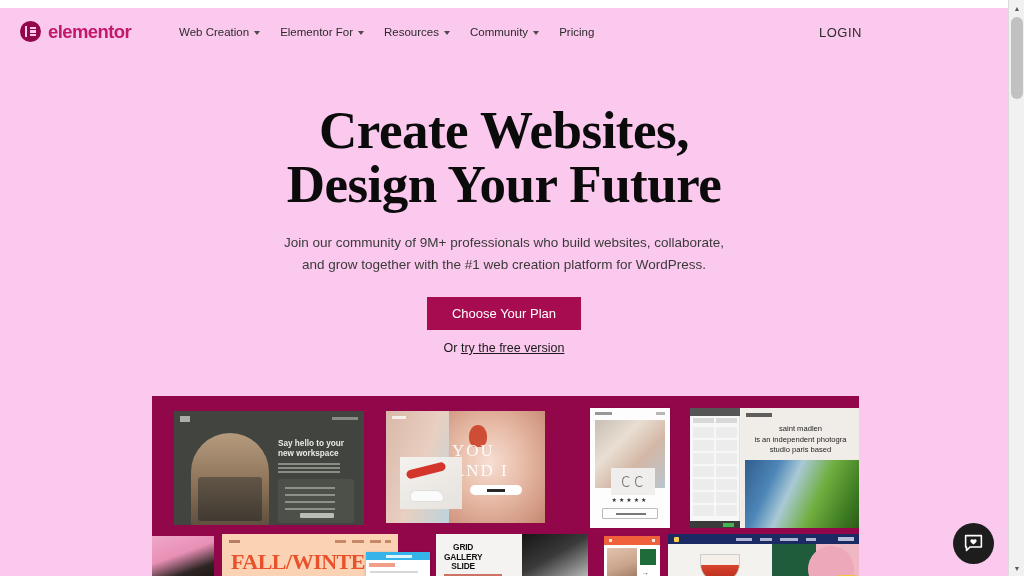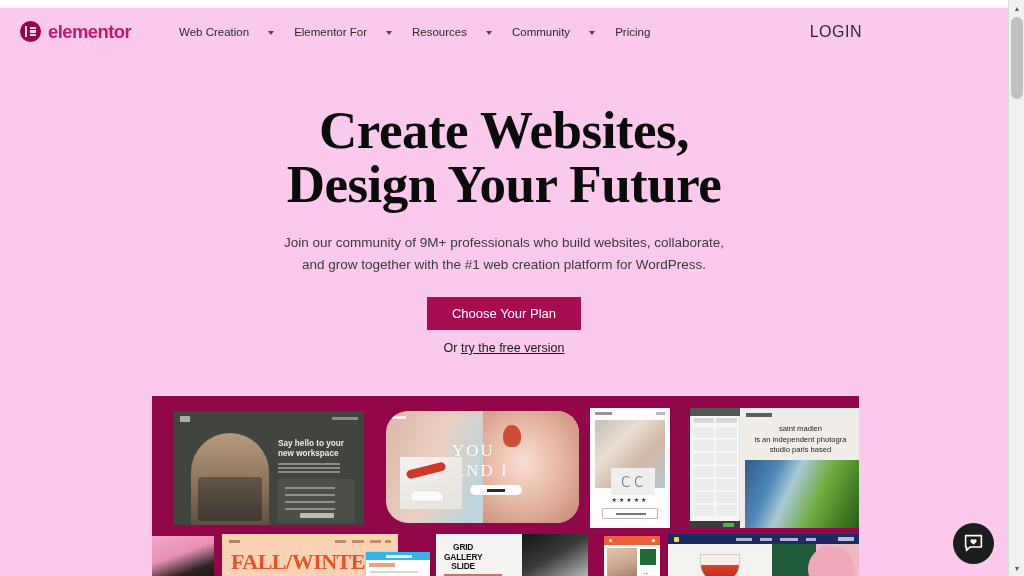--- a/index.html
+++ b/index.html
@@ -32,32 +32,32 @@
   #logo-mark i.bar1 { width:2.5px; height:11px; position:absolute; margin-right:9px; }
   #logo-mark .stack { display:flex; flex-direction:column; gap:1.5px; margin-left:5px; }
   #logo-mark .stack i { width:6px; height:2.2px; }
   #logo-text {
     font-size:18.5px; font-weight:bold; color:#c2196b;
     letter-spacing:-0.6px;
   }
 
   #nav { display:flex; align-items:center; gap:20px; margin-left:48px; }
   .nav-item {
-    display:flex; align-items:center; gap:19px;
+    display:flex; align-items:center; gap:5px;
     font-size:11.5px; color:#2b2b2b; cursor:pointer; white-space:nowrap;
   }
   .caret {
     width:0; height:0; border-left:3.4px solid transparent;
     border-right:3.4px solid transparent; border-top:4px solid #4a4a4a;
     margin-top:2px;
   }
 
   #login {
     position:absolute; right:146px; top:50%; transform:translateY(-50%);
-    font-size:16px; color:#2b2b2b; letter-spacing:0.5px; cursor:pointer;
+    font-size:13px; color:#2b2b2b; letter-spacing:0.5px; cursor:pointer;
   }
   #get-started {
     position:absolute; right:0; top:0; width:131px; height:47px;
     background:#92074a; color:#ffffff; display:flex;
     align-items:center; justify-content:center;
     font-size:11.5px; font-weight:bold; letter-spacing:0.7px; cursor:pointer;
   }
 
   
   #hero { position:absolute; left:0; top:47px; width:1008px; text-align:center; }
@@ -108,22 +108,22 @@
     background:#9ba096; box-shadow:0 4px 0 #9ba096, 0 8px 0 #9ba096; opacity:.8; }
   #tpl-workspace .wform {
     position:absolute; left:104px; top:68px; width:76px; height:44px;
     background:#4d5049; border-radius:2px;
   }
   #tpl-workspace .wform .fl { position:absolute; left:7px; width:50px; height:1.6px; background:#8d9189; }
   #tpl-workspace .wform .fb { position:absolute; left:22px; bottom:5px; width:34px; height:5px;
     background:#b9bdb4; border-radius:1px; }
 
   
-  #tpl-youandi { left:234px; top:15px; width:193px; height:112px;
-    background:linear-gradient(110deg,#d9b8a8 0%,#e9cfc1 28%,#bcd4dc 52%,#f0d2c6 78%,#e3b9ad 100%);border-radius:22px; }
+  #tpl-youandi { left:234px; top:15px; width:159px; height:112px;
+    background:linear-gradient(110deg,#d9b8a8 0%,#e9cfc1 28%,#bcd4dc 52%,#f0d2c6 78%,#e3b9ad 100%); }
   #tpl-youandi .ytop { position:absolute; left:6px; top:5px; right:6px; height:4px; }
   #tpl-youandi .ytop span { position:absolute; height:3px; background:#fff; opacity:.75; }
   #tpl-youandi .face {
     position:absolute; right:0; top:0; width:96px; height:112px;
     background:radial-gradient(ellipse at 42% 46%, #f7ded2 0%, #e8bda9 42%, #d49c86 78%, #c4866f 100%);
   }
   #tpl-youandi .ear { position:absolute; right:58px; top:14px; width:18px; height:22px;
     background:#c9381f; border-radius:50% 50% 40% 40%; opacity:.85; }
   #tpl-youandi .ytitle {
     position:absolute; left:66px; top:30px; width:110px; color:#ffffff;

